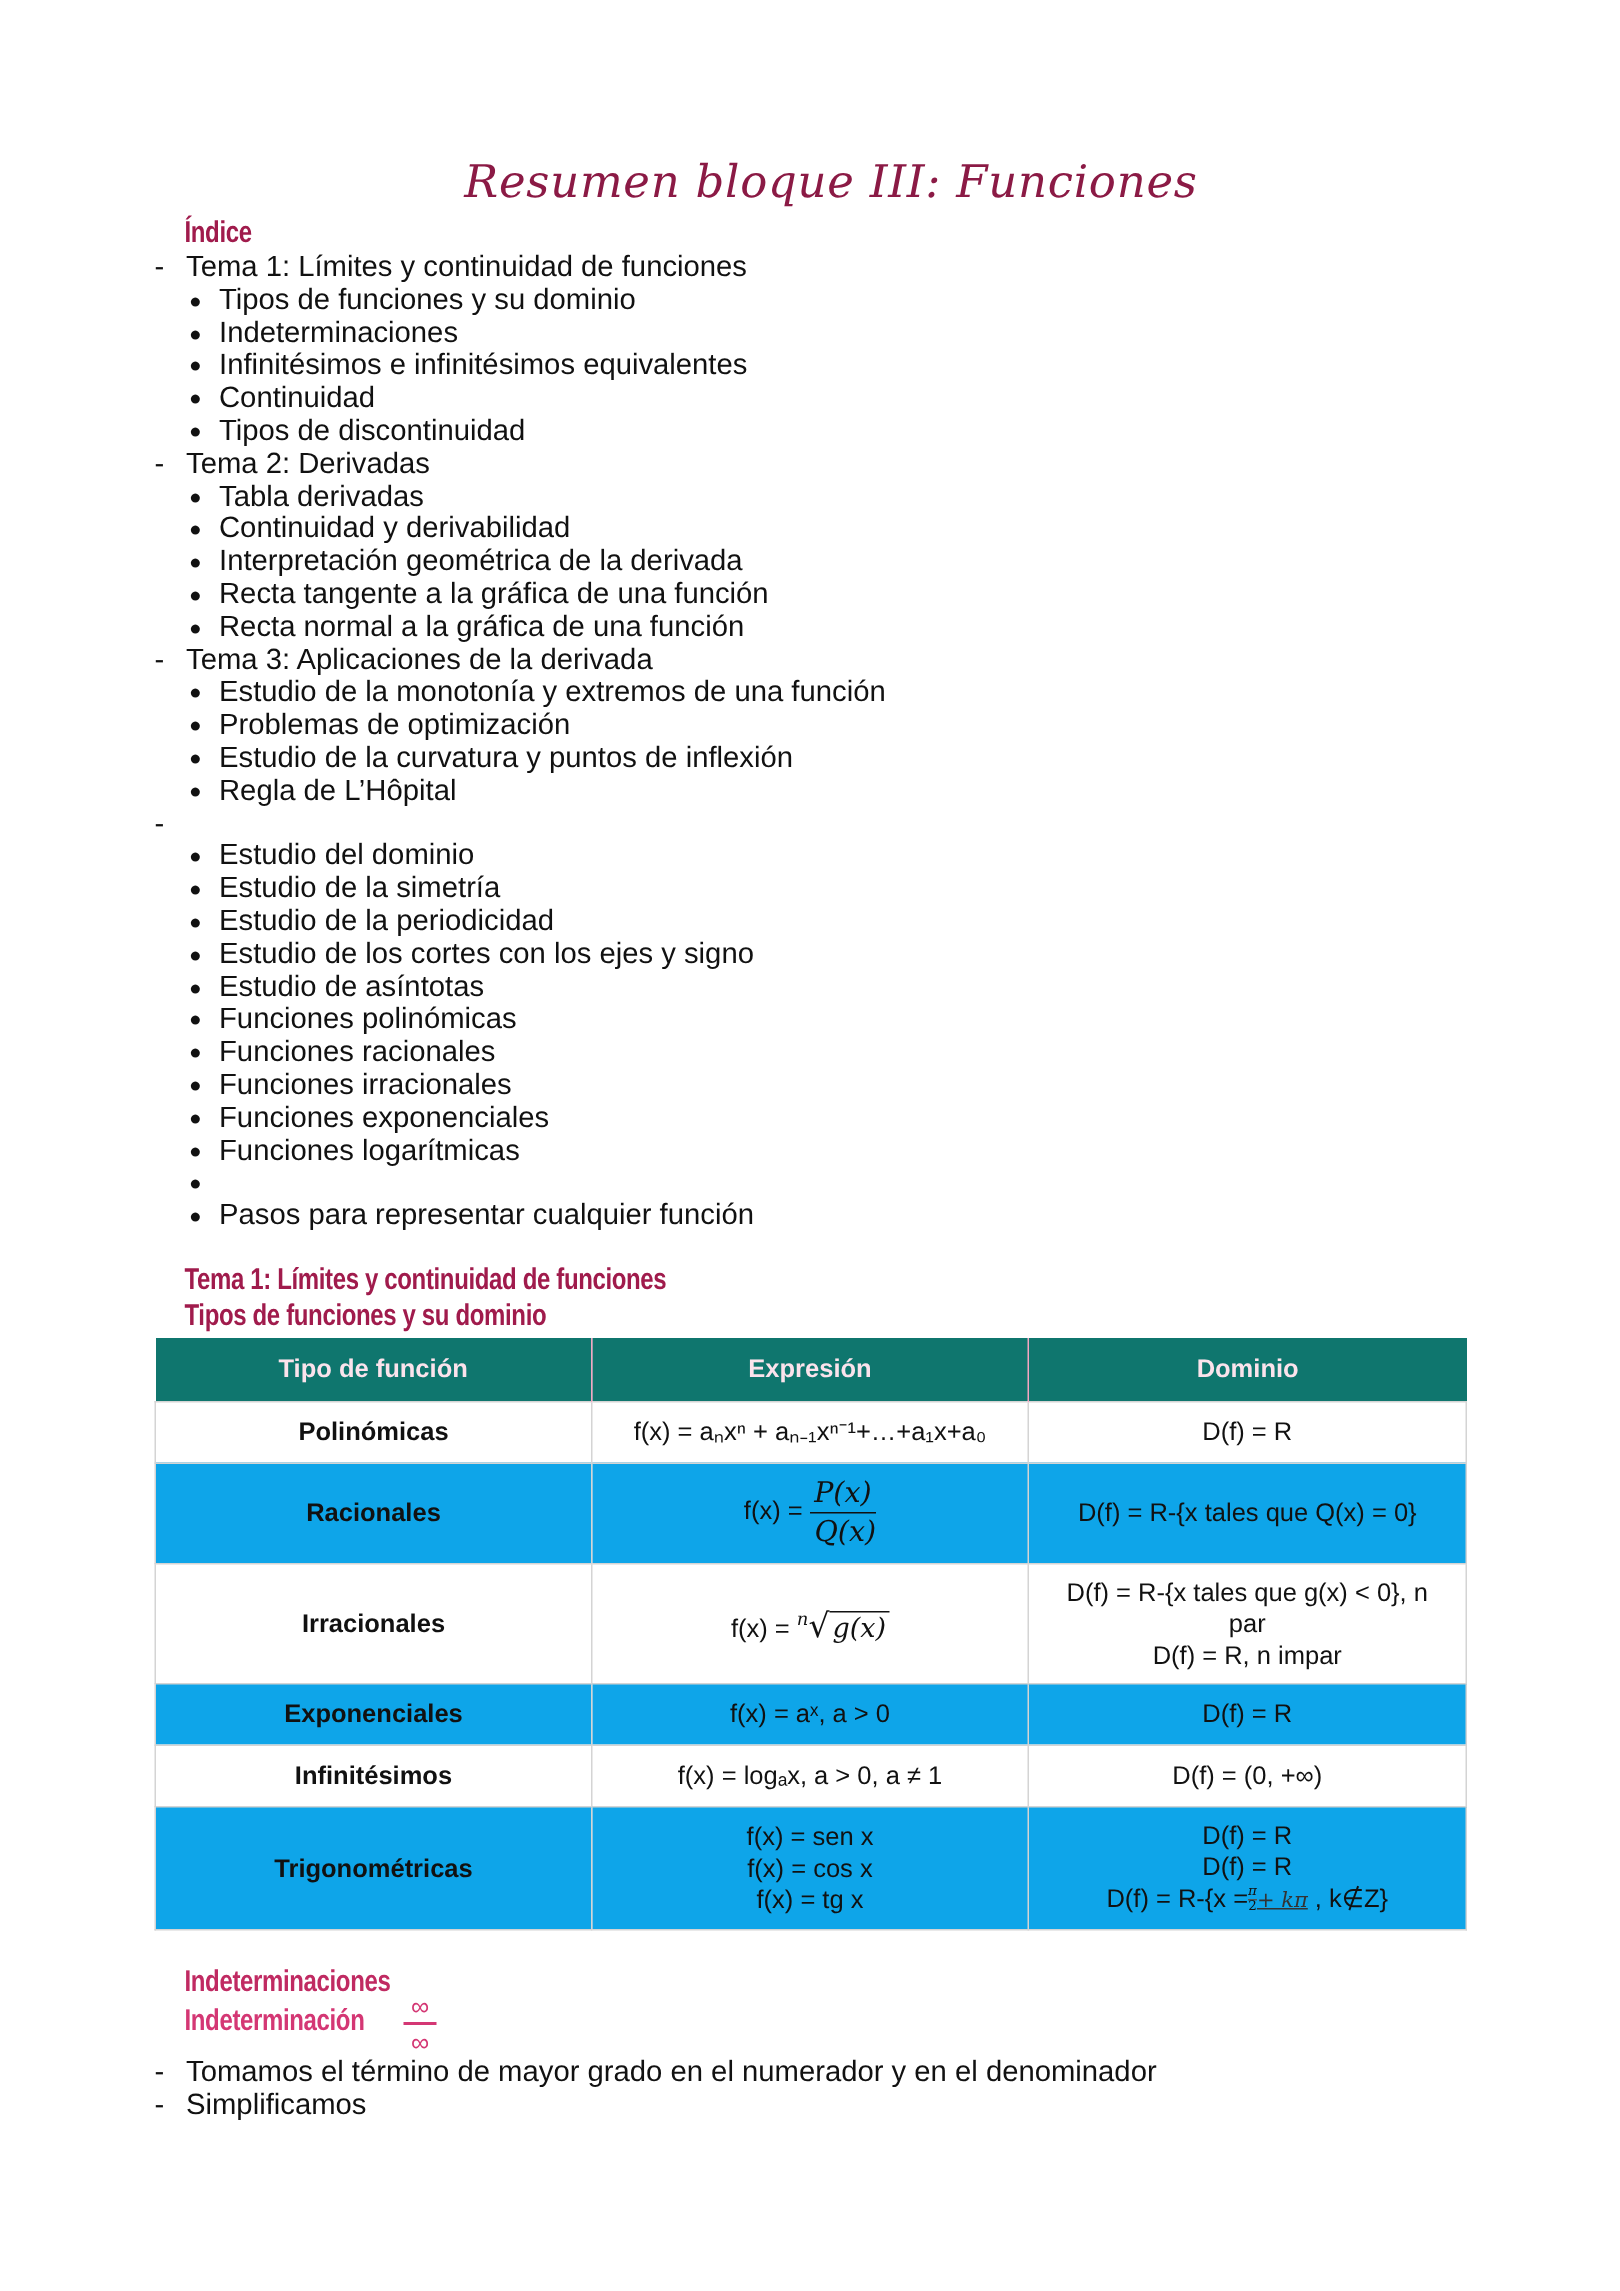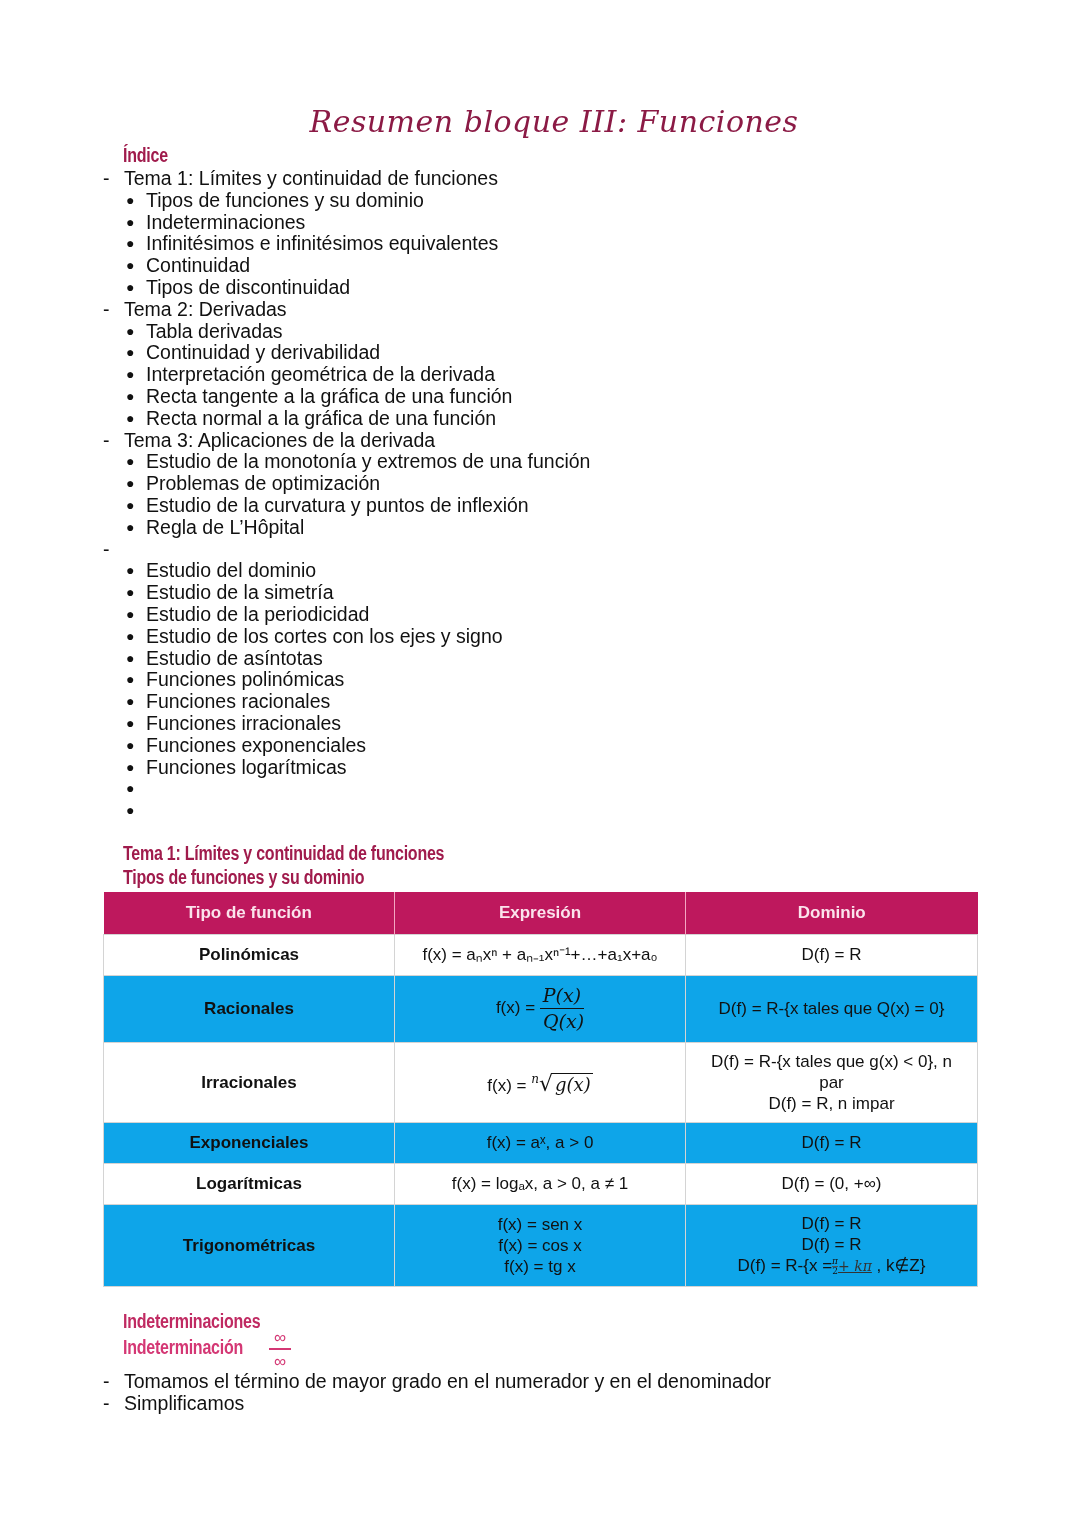--- a/index.html
+++ b/index.html
@@ -31,21 +31,21 @@
     .toc-line .marker { position: absolute; top: 0; }
     .toc-line.tema .marker { left: 3px; }
     .toc-line.sub .marker { left: 26px; font-size: 14px; }
 
     table.domain-table {
       position: absolute; left: 103px; top: 892px; width: 874px;
       border-collapse: collapse; table-layout: fixed;
       font-size: 17px;
     }
     table.domain-table th {
-      background: #be185d; color: #fbe3ec; font-weight: bold; font-size: 17px;
+      background: #0f766e; color: #fbe3ec; font-weight: bold; font-size: 17px;
       height: 42px; border-right: 1px solid #f4a6c2;
     }
     table.domain-table th:last-child { border-right: none; }
     table.domain-table td {
       border: 1px solid #d4d4d4; text-align: center; vertical-align: middle;
       line-height: 21px; padding: 2px 6px;
     }
     table.domain-table tr.alt td { background: #0ea5e9; }
     table.domain-table td.tipo { font-weight: bold; }
     .frac { display: inline-block; vertical-align: middle; text-align: right; font-family: "DejaVu Serif", serif; font-style: italic; font-size: 19px; }
@@ -99,21 +99,21 @@
   <div class="toc-line sub"><span class="marker">●</span><span>Estudio de la simetría</span></div>
   <div class="toc-line sub"><span class="marker">●</span><span>Estudio de la periodicidad</span></div>
   <div class="toc-line sub"><span class="marker">●</span><span>Estudio de los cortes con los ejes y signo</span></div>
   <div class="toc-line sub"><span class="marker">●</span><span>Estudio de asíntotas</span></div>
   <div class="toc-line sub"><span class="marker">●</span><span>Funciones polinómicas</span></div>
   <div class="toc-line sub"><span class="marker">●</span><span>Funciones racionales</span></div>
   <div class="toc-line sub"><span class="marker">●</span><span>Funciones irracionales</span></div>
   <div class="toc-line sub"><span class="marker">●</span><span>Funciones exponenciales</span></div>
   <div class="toc-line sub"><span class="marker">●</span><span>Funciones logarítmicas</span></div>
   <div class="toc-line sub"><span class="marker">●</span></div>
-  <div class="toc-line sub"><span class="marker">●</span></div>
+  <div class="toc-line sub"><span class="marker">●</span><span>Pasos para representar cualquier función</span></div>
 </div>
 
 <div class="heading maroon" style="top:842px;">Tema 1: Límites y continuidad de funciones</div>
 <div class="heading maroon" style="top:866px;">Tipos de funciones y su dominio</div>
 
 <table class="domain-table">
   <colgroup>
       <col style="width:291px">
       <col style="width:291px">
       <col style="width:292px">
@@ -150,21 +150,21 @@
         <div>par</div>
         <div>D(f) = R, n impar</div>
       </td>
     </tr>
     <tr class="alt" style="height:41px">
       <td class="tipo">Exponenciales</td>
       <td>f(x) = aˣ, a &gt; 0</td>
       <td>D(f) = R</td>
     </tr>
     <tr style="height:41px">
-      <td class="tipo">Logarítmicas</td>
+      <td class="tipo">Infinitésimos</td>
       <td>f(x) = logₐx, a &gt; 0, a ≠ 1</td>
       <td>D(f) = (0, +∞)</td>
     </tr>
     <tr class="alt" style="height:82px">
       <td class="tipo">Trigonométricas</td>
       <td>
         <div>f(x) = sen x</div>
         <div>f(x) = cos x</div>
         <div>f(x) = tg x</div>
       </td>

